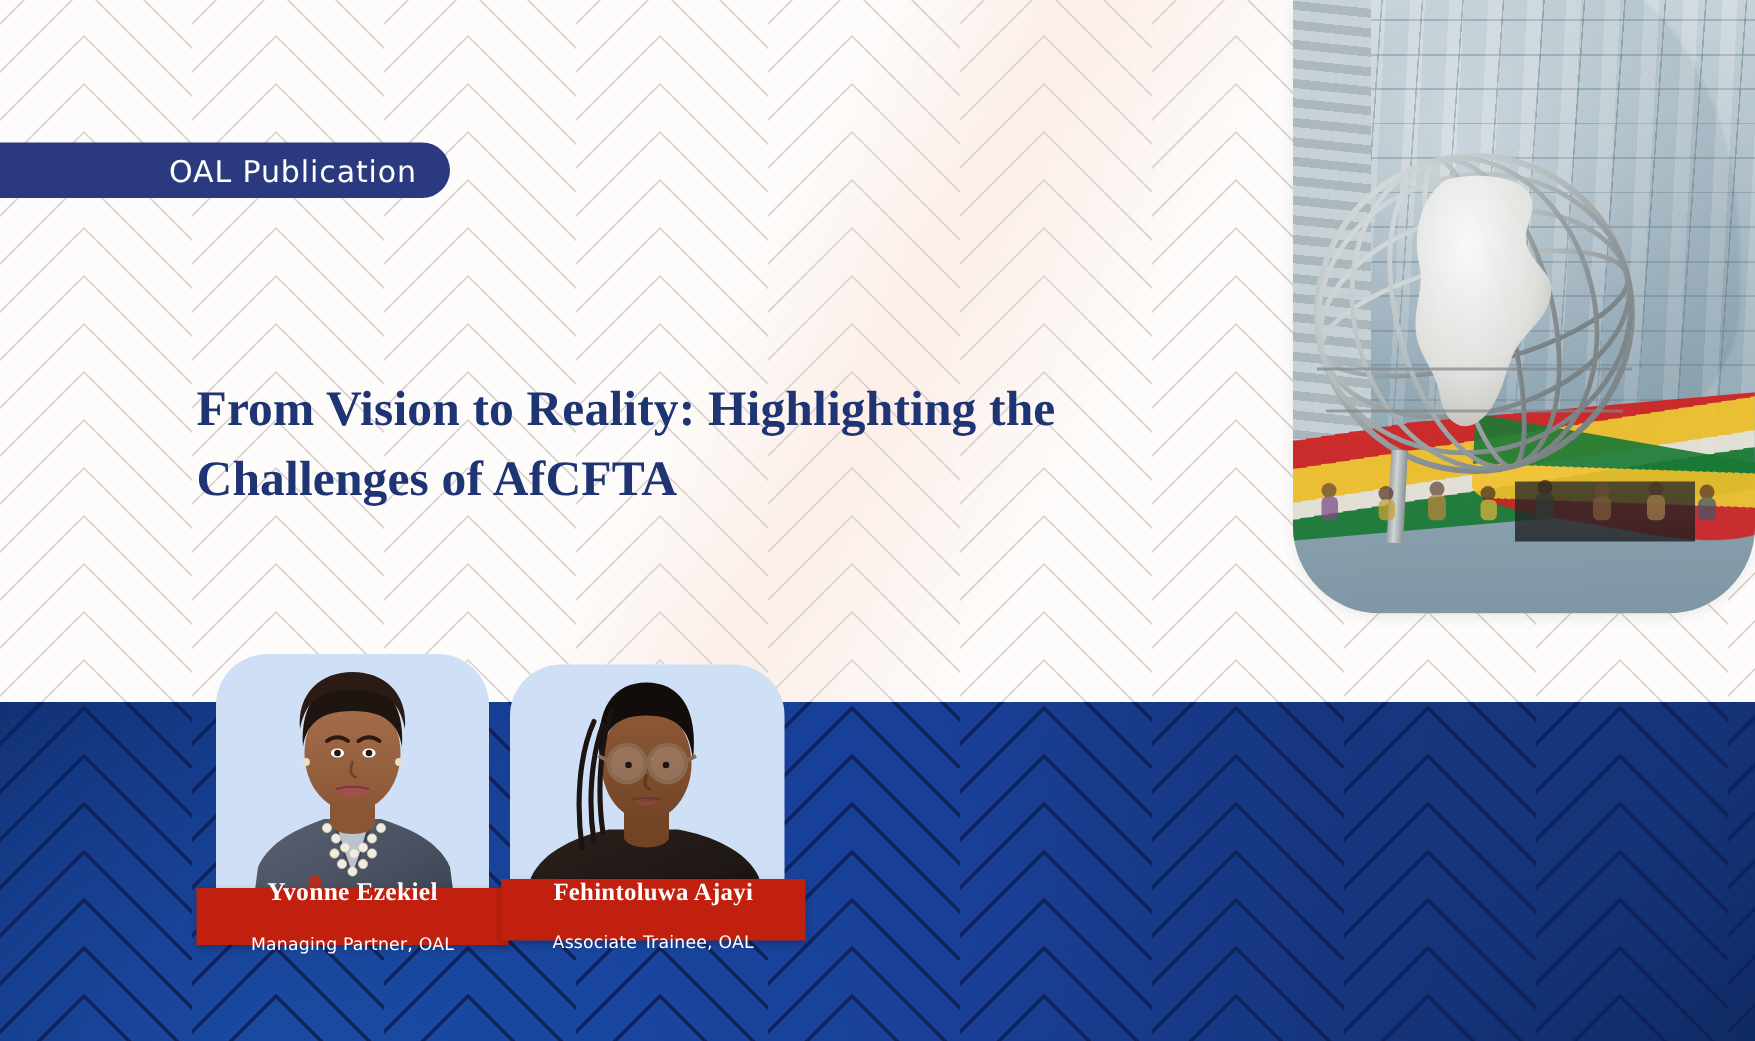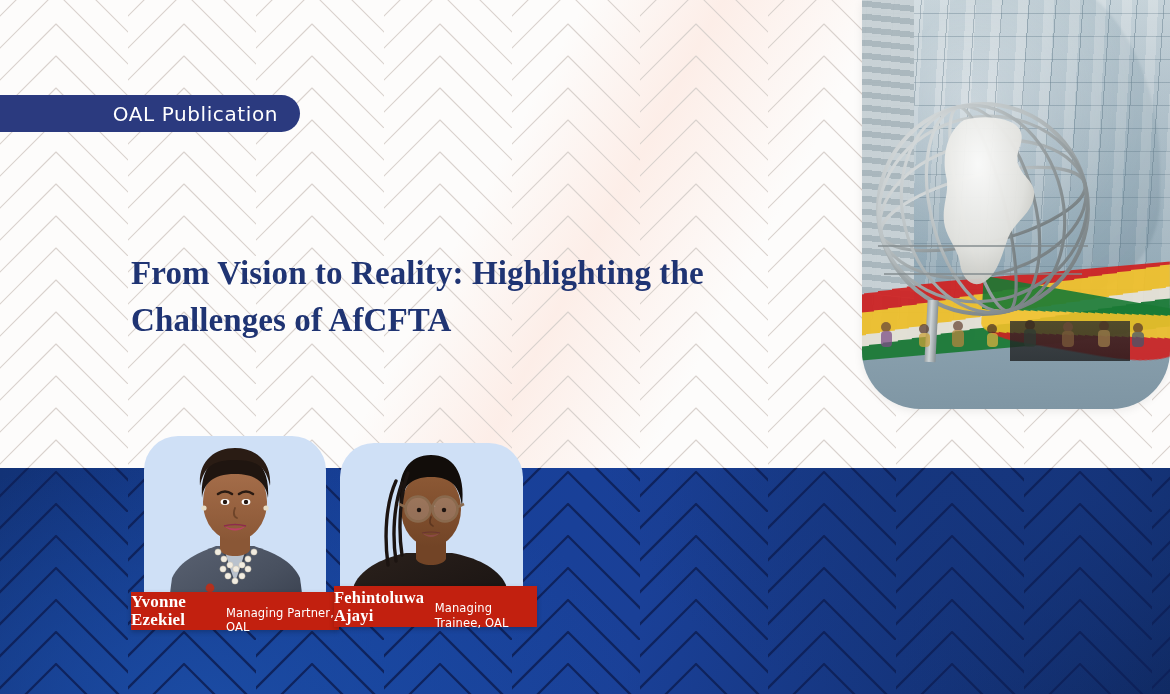--- a/index.html
+++ b/index.html
@@ -138,26 +138,26 @@
     background:#cfe0f6;
     border-radius:34px 34px 0 0;
     overflow:hidden;
   }
   #card-1{left:144px;top:436px;width:182px;height:188px;}
   #card-2{left:340px;top:443px;width:183px;height:181px;}
 
   .nameplate{
     position:absolute;
     background:#c2200f;
-    display:flex;align-items:center;justify-content:center;
+    display:flex;flex-direction:column;align-items:center;justify-content:center;
     box-sizing:border-box;
     box-shadow:0 2px 5px rgba(0,0,0,.22);
   }
   #plate-1{left:131px;top:592px;width:208px;height:38px;}
-  #plate-2{left:334px;top:586px;width:203px;height:41px;}
+  #plate-2{left:334px;top:586px;width:203px;height:41px;justify-content:space-between;}
   .plate-name{
     color:#fff;font-family:"Liberation Serif", serif;font-weight:700;
     font-size:17px;line-height:1.05;letter-spacing:.2px;
   }
   #plate-2 .plate-name{font-size:16.5px;}
   .plate-role{
     color:#fff;font-family:"DejaVu Sans", sans-serif;font-weight:400;
     font-size:11.5px;line-height:1.25;margin-top:18px;letter-spacing:.15px;
   }
 
@@ -385,16 +385,16 @@
     </svg>
   </div>
 
   <div class="nameplate" id="plate-1">
     <div class="plate-name">Yvonne Ezekiel</div>
     <div class="plate-role">Managing Partner, OAL</div>
   </div>
 
   <div class="nameplate" id="plate-2">
     <div class="plate-name">Fehintoluwa Ajayi</div>
-    <div class="plate-role">Managing Trainee, OAL</div>
+    <div class="plate-role">Associate Trainee, OAL</div>
   </div>
 
 </div>
 
 </body></html>

